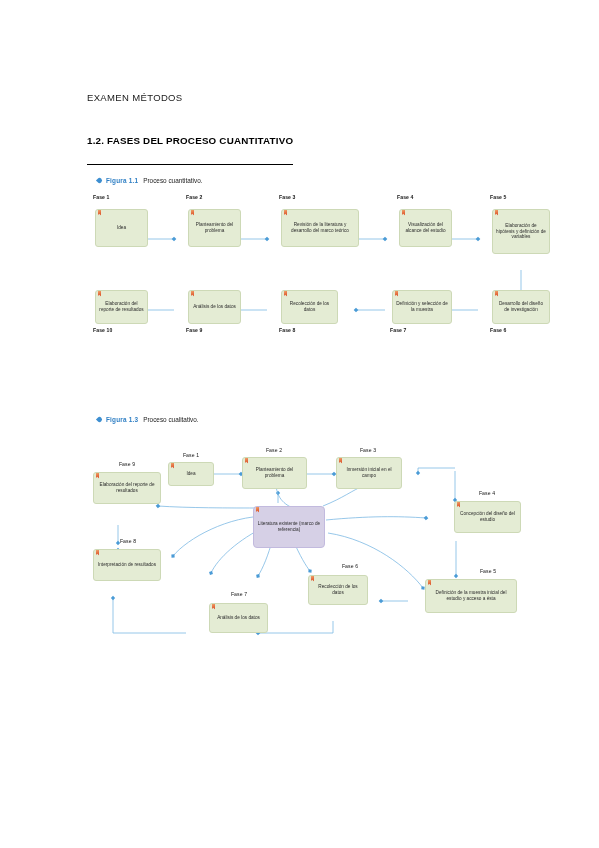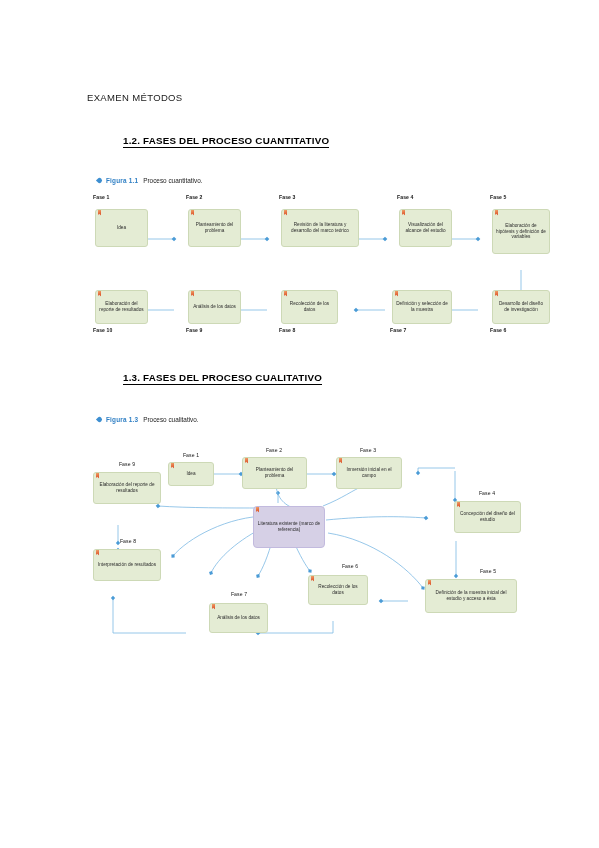--- a/index.html
+++ b/index.html
@@ -35,23 +35,22 @@
     white-space: nowrap;
   }
   .section-heading {
     position: absolute;
     left: 87px;
     font-size: 9.8px;
     font-weight: bold;
     letter-spacing: 0.2px;
     color: #000000;
     border-bottom: 1px solid #000;
-    padding-bottom: 1px;
+    padding-bottom: 18px;
     white-space: nowrap;
-    margin-left: 36px;
   }
   #heading-12 { top: 135px; }
   #heading-13 { top: 372px; }
   #heading-14 { top: 676px; }
 
   
   .fig-caption {
     position: absolute;
     font-size: 6.4px;
     white-space: nowrap;
@@ -155,21 +154,20 @@
   }
 </style>
 </head>
 <body>
 
 <div class="page">
 
   <div class="doc-title">EXAMEN MÉTODOS</div>
 
   <div class="section-heading" id="heading-12">1.2. FASES DEL PROCESO CUANTITATIVO</div>
-  <div class="section-heading" id="heading-13">1.3. FASES DEL PROCESO CUALITATIVO</div>
 
   <div class="fig-caption" id="fig-caption-1">
     <span class="fig-marker"></span><span class="fig-label">Figura 1.1</span><span class="fig-text">Proceso cuantitativo.</span>
   </div>
 
   <div class="diagram" id="diagram-quantitative">
 
     <svg width="500" height="145">
       <defs>
         <marker id="arrQ" markerWidth="7" markerHeight="7" refX="3.5" refY="3.5" orient="auto">

